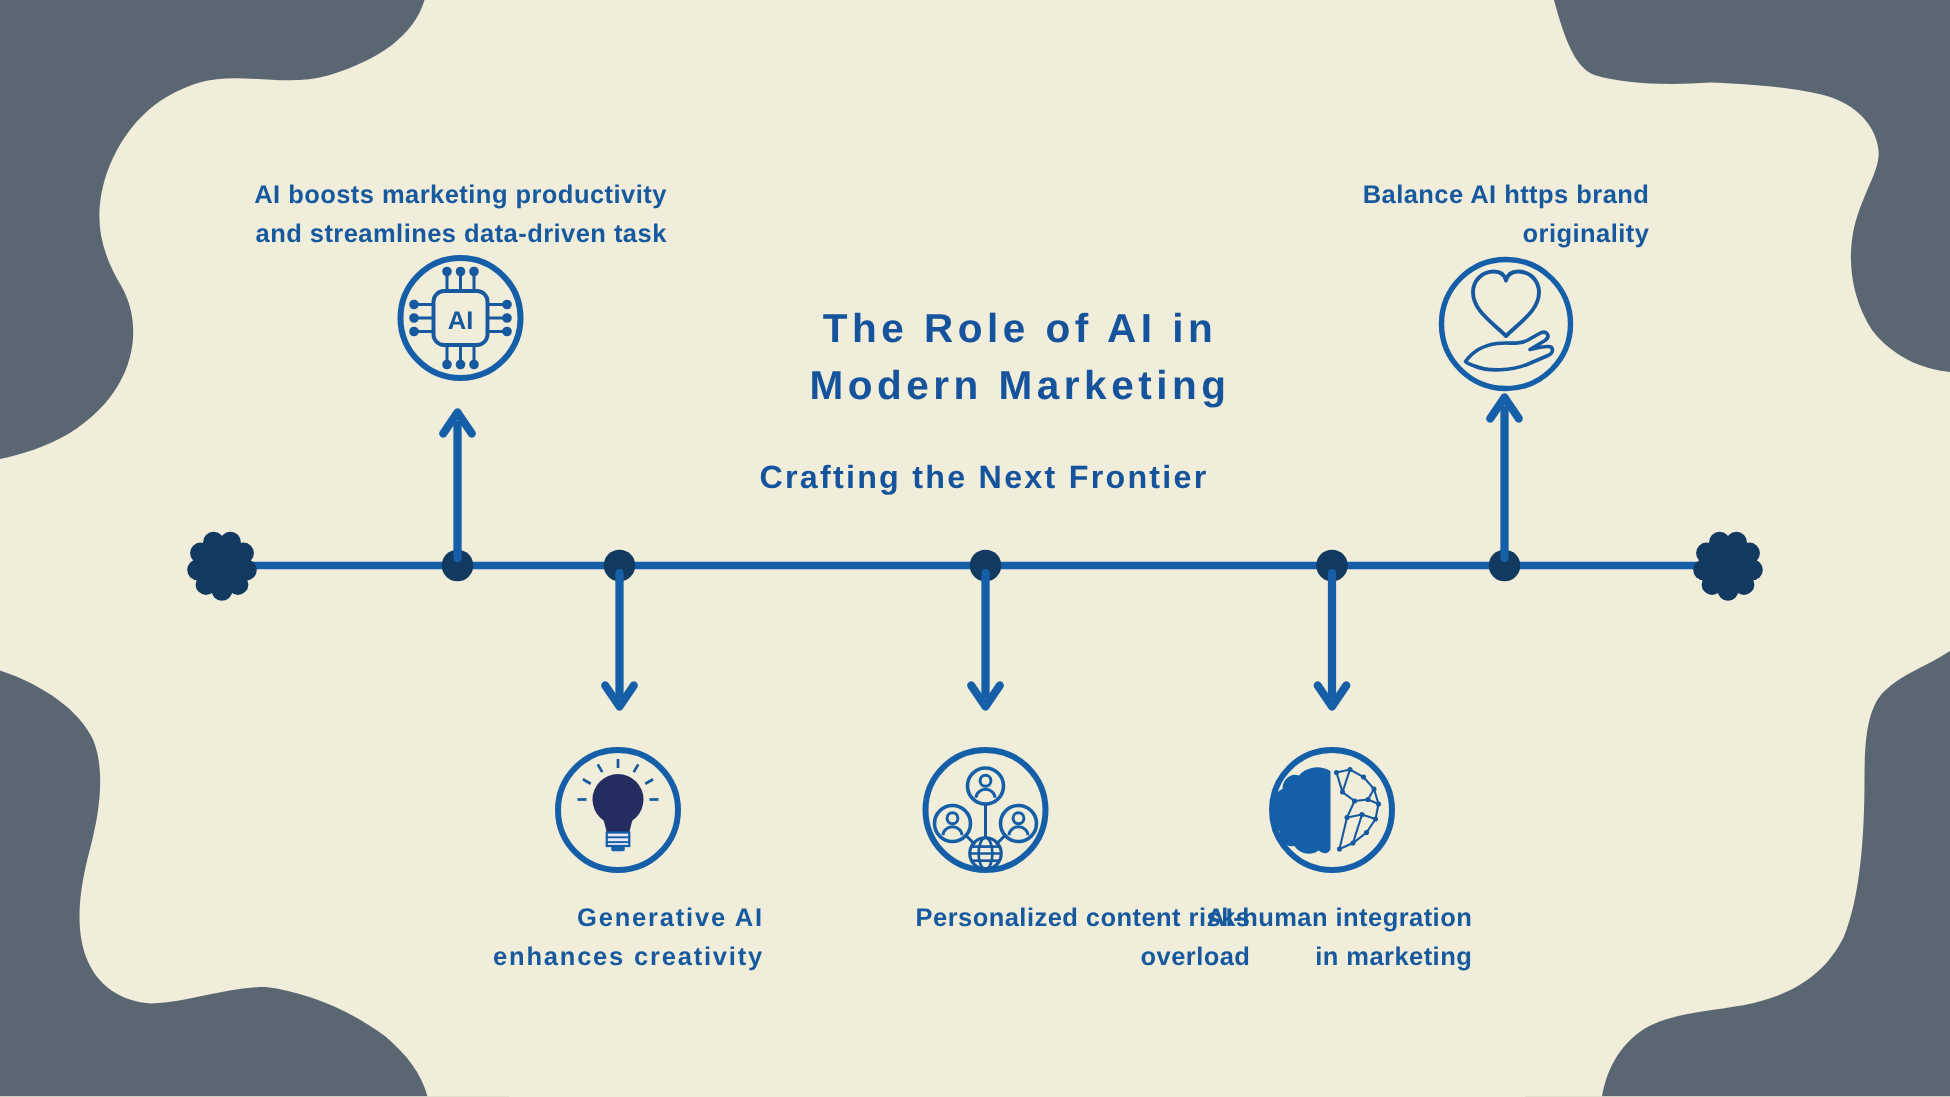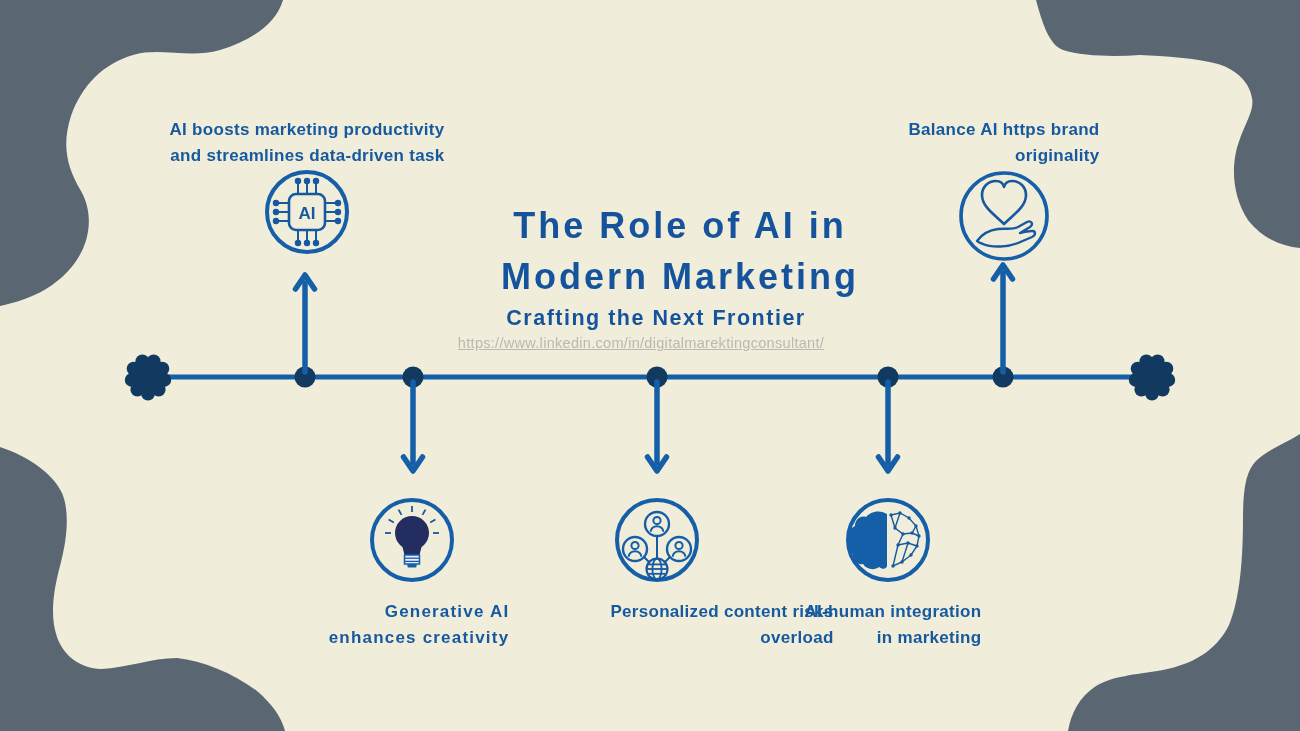--- a/index.html
+++ b/index.html
@@ -3,21 +3,21 @@
 <meta charset="utf-8">
 <style>
   html,body{margin:0;padding:0;background:#d8d4c4;}
   .stage{position:relative;width:1300px;height:731px;background:#F0EDDA;overflow:hidden;
          font-family:"Liberation Sans",sans-serif;}
   .layer{position:absolute;left:0;top:0;width:1300px;height:731px;}
   .label{position:absolute;transform:translateX(-50%);text-align:right;font-weight:bold;
          font-size:17px;line-height:1.5;color:#16599F;white-space:pre-line;letter-spacing:.3px;}
   .label.spaced{letter-spacing:1.2px;margin-left:19px;}
   .title{position:absolute;left:680px;top:200px;transform:translateX(-50%);text-align:center;
-         font-weight:bold;font-size:36px;line-height:1.42;color:#15549C;letter-spacing:3px;
+         font-weight:bold;font-size:27px;line-height:1.42;color:#15549C;letter-spacing:3px;
          white-space:pre-line;}
   .subtitle{position:absolute;left:656px;top:306px;transform:translateX(-50%);
          font-weight:bold;font-size:21.5px;letter-spacing:1.5px;color:#15549C;white-space:nowrap;}
   .link{position:absolute;left:641px;top:335px;transform:translateX(-50%);
          font-size:14.5px;color:#B9B9B2;text-decoration:underline;letter-spacing:.3px;
          white-space:nowrap;cursor:pointer;}
 </style>
 </head>
 <body>
 
@@ -197,21 +197,20 @@
   </svg>
 
   <div class="label" style="left:307px;top:117px;">AI boosts marketing productivity
 and streamlines data-driven task</div>
   <div class="label" style="left:1004px;top:117px;">Balance AI https brand
 originality</div>
 
   <div class="title">The Role of AI in
 Modern Marketing</div>
   <div class="subtitle">Crafting the Next Frontier</div>
-  <div class="link">https://www.linkedin.com/in/digitalmarektingconsultant/</div>
 
   <div class="label spaced" style="left:400px;top:599px;">Generative AI
 enhances creativity</div>
   <div class="label" style="left:678px;top:599px;margin-left:44px;">Personalized content risks
 overload</div>
   <div class="label" style="left:893px;top:599px;">AI-human integration
 in marketing</div>
 
 </div>
 

